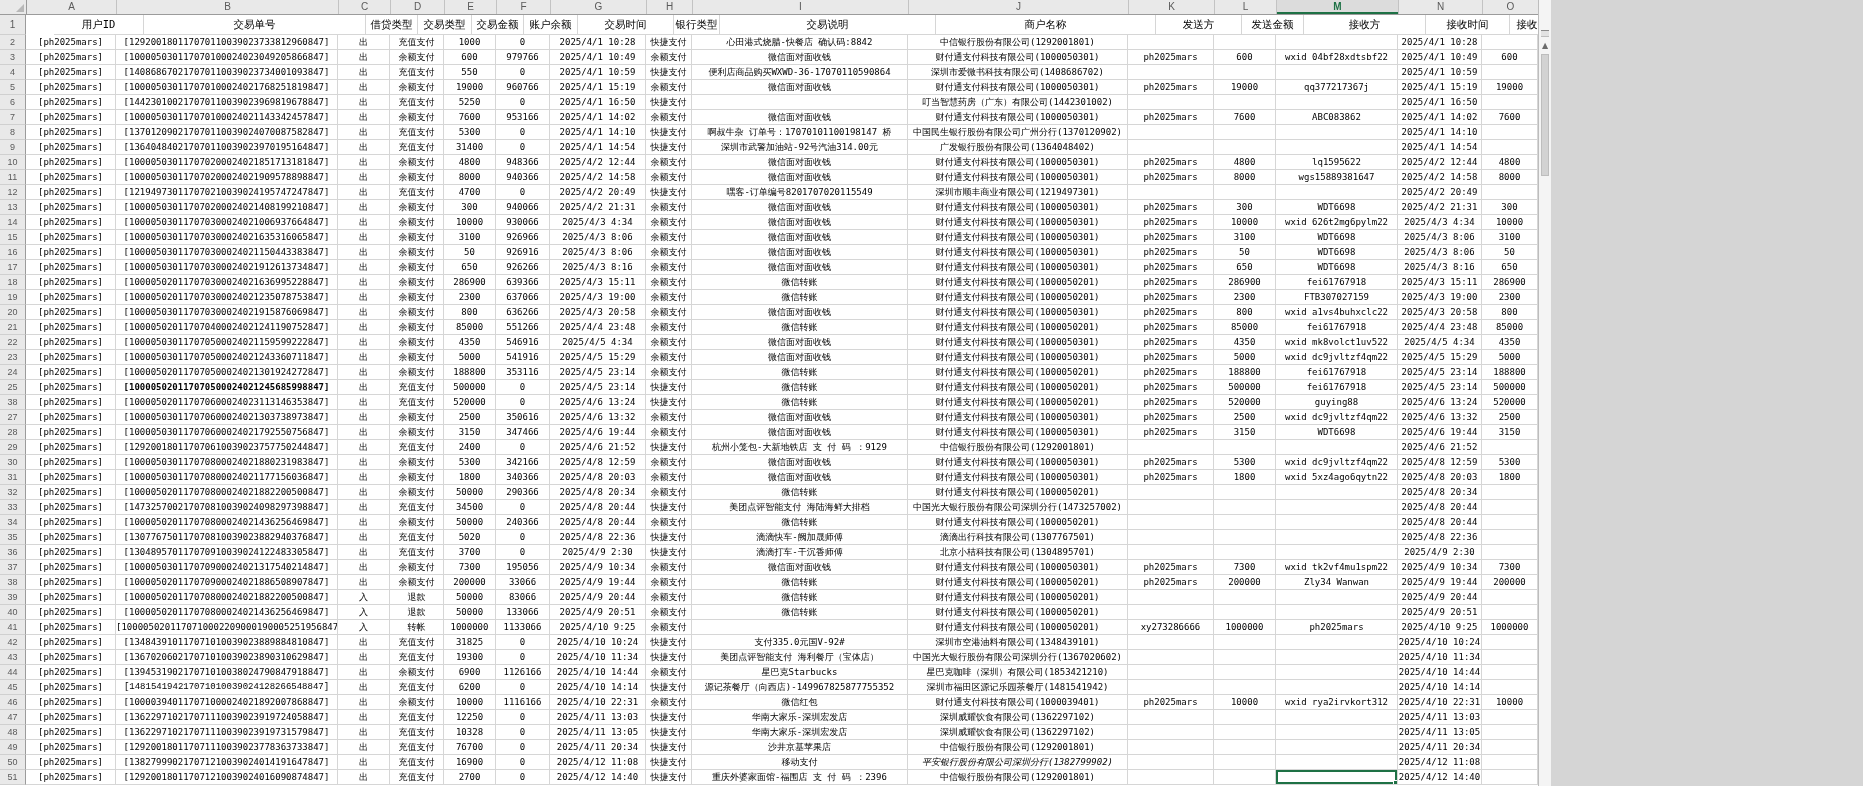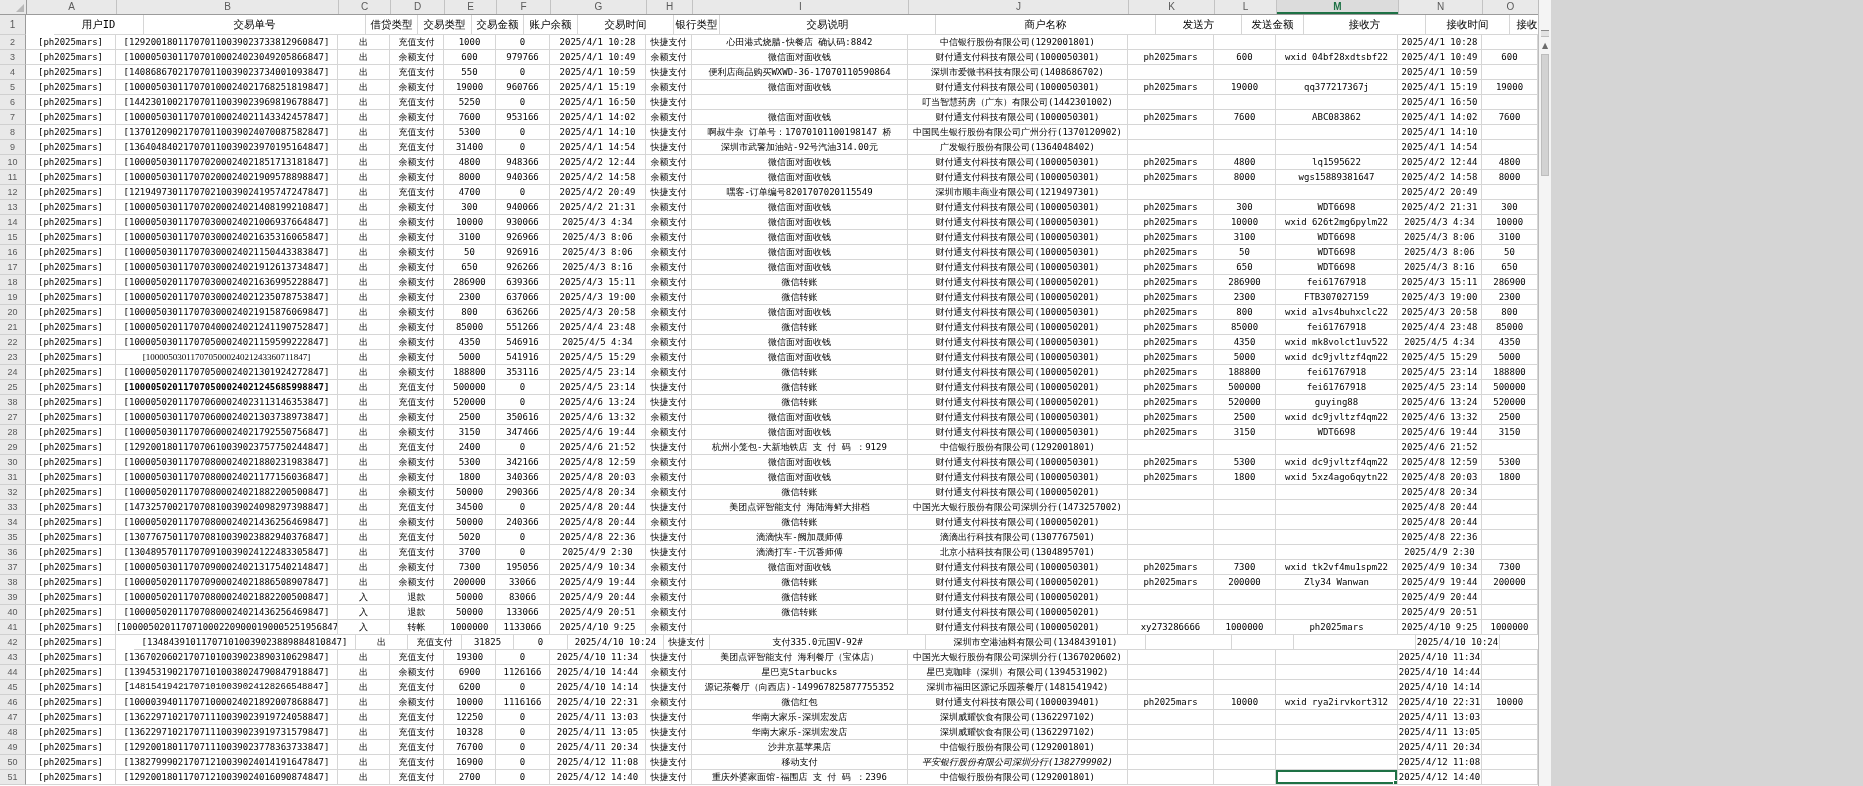--- a/index.html
+++ b/index.html
@@ -494,21 +494,21 @@
           <div class="cell" style="width: 220px;">财付通支付科技有限公司(1000050301)</div>
           <div class="cell" style="width: 86px;">ph2025mars</div>
           <div class="cell" style="width: 62px;">4350</div>
           <div class="cell" style="width: 122px;">wxid mk8volct1uv522</div>
           <div class="cell" style="width: 84px;">2025/4/5 4:34</div>
           <div class="cell" style="width: 56px;">4350</div>
         </div>
         <div class="row">
           <div class="rownum">23</div>
           <div class="cell" style="width: 90px;">[ph2025mars]</div>
-          <div class="cell" style="width: 222px; font-family: Liberation Serif, serif;">[100005030117070500024021243360711847]</div>
+          <div class="cell" style="width: 222px;">[100005030117070500024021243360711847]</div>
           <div class="cell" style="width: 52px;">出</div>
           <div class="cell" style="width: 54px;">余额支付</div>
           <div class="cell" style="width: 52px;">5000</div>
           <div class="cell" style="width: 54px;">541916</div>
           <div class="cell" style="width: 96px;">2025/4/5 15:29</div>
           <div class="cell" style="width: 46px;">余额支付</div>
           <div class="cell" style="width: 216px;">微信面对面收钱</div>
           <div class="cell" style="width: 220px;">财付通支付科技有限公司(1000050301)</div>
           <div class="cell" style="width: 86px;">ph2025mars</div>
           <div class="cell" style="width: 62px;">5000</div>
@@ -836,21 +836,21 @@
           <div class="cell" style="width: 220px;">财付通支付科技有限公司(1000050201)</div>
           <div class="cell" style="width: 86px;">xy273286666</div>
           <div class="cell" style="width: 62px;">1000000</div>
           <div class="cell" style="width: 122px;">ph2025mars</div>
           <div class="cell" style="width: 84px;">2025/4/10 9:25</div>
           <div class="cell" style="width: 56px;">1000000</div>
         </div>
         <div class="row">
           <div class="rownum">42</div>
           <div class="cell" style="width: 90px;">[ph2025mars]</div>
-          <div class="cell" style="width: 222px; margin-left: 18px;">[134843910117071010039023889884810847]</div>
+          <div class="cell" style="width: 222px;">[134843910117071010039023889884810847]</div>
           <div class="cell" style="width: 52px;">出</div>
           <div class="cell" style="width: 54px;">充值支付</div>
           <div class="cell" style="width: 52px;">31825</div>
           <div class="cell" style="width: 54px;">0</div>
           <div class="cell" style="width: 96px;">2025/4/10 10:24</div>
           <div class="cell" style="width: 46px;">快捷支付</div>
           <div class="cell" style="width: 216px;">支付335.0元国V-92#</div>
           <div class="cell bleed" style="width: 220px;">深圳市空港油料有限公司(1348439101)</div>
           <div class="cell" style="width: 86px;"></div>
           <div class="cell" style="width: 62px;"></div>
@@ -880,21 +880,21 @@
           <div class="rownum">44</div>
           <div class="cell" style="width: 90px;">[ph2025mars]</div>
           <div class="cell" style="width: 222px;">[139453190217071010038024790847918847]</div>
           <div class="cell" style="width: 52px;">出</div>
           <div class="cell" style="width: 54px;">余额支付</div>
           <div class="cell" style="width: 52px;">6900</div>
           <div class="cell" style="width: 54px;">1126166</div>
           <div class="cell" style="width: 96px;">2025/4/10 14:44</div>
           <div class="cell" style="width: 46px;">余额支付</div>
           <div class="cell" style="width: 216px;">星巴克Starbucks</div>
-          <div class="cell bleed" style="width: 220px;">星巴克咖啡（深圳）有限公司(1394531902)</div>
+          <div class="cell bleed" style="width: 220px;">星巴克咖啡（深圳）有限公司(1853421210)</div>
           <div class="cell" style="width: 86px;"></div>
           <div class="cell" style="width: 62px;"></div>
           <div class="cell" style="width: 122px;"></div>
           <div class="cell" style="width: 84px;">2025/4/10 14:44</div>
           <div class="cell" style="width: 56px;"></div>
         </div>
         <div class="row">
           <div class="rownum">45</div>
           <div class="cell" style="width: 90px;">[ph2025mars]</div>
           <div class="cell" style="width: 222px; font-family: Liberation Mono, monospace;">[148154194217071010039024128266548847]</div>

